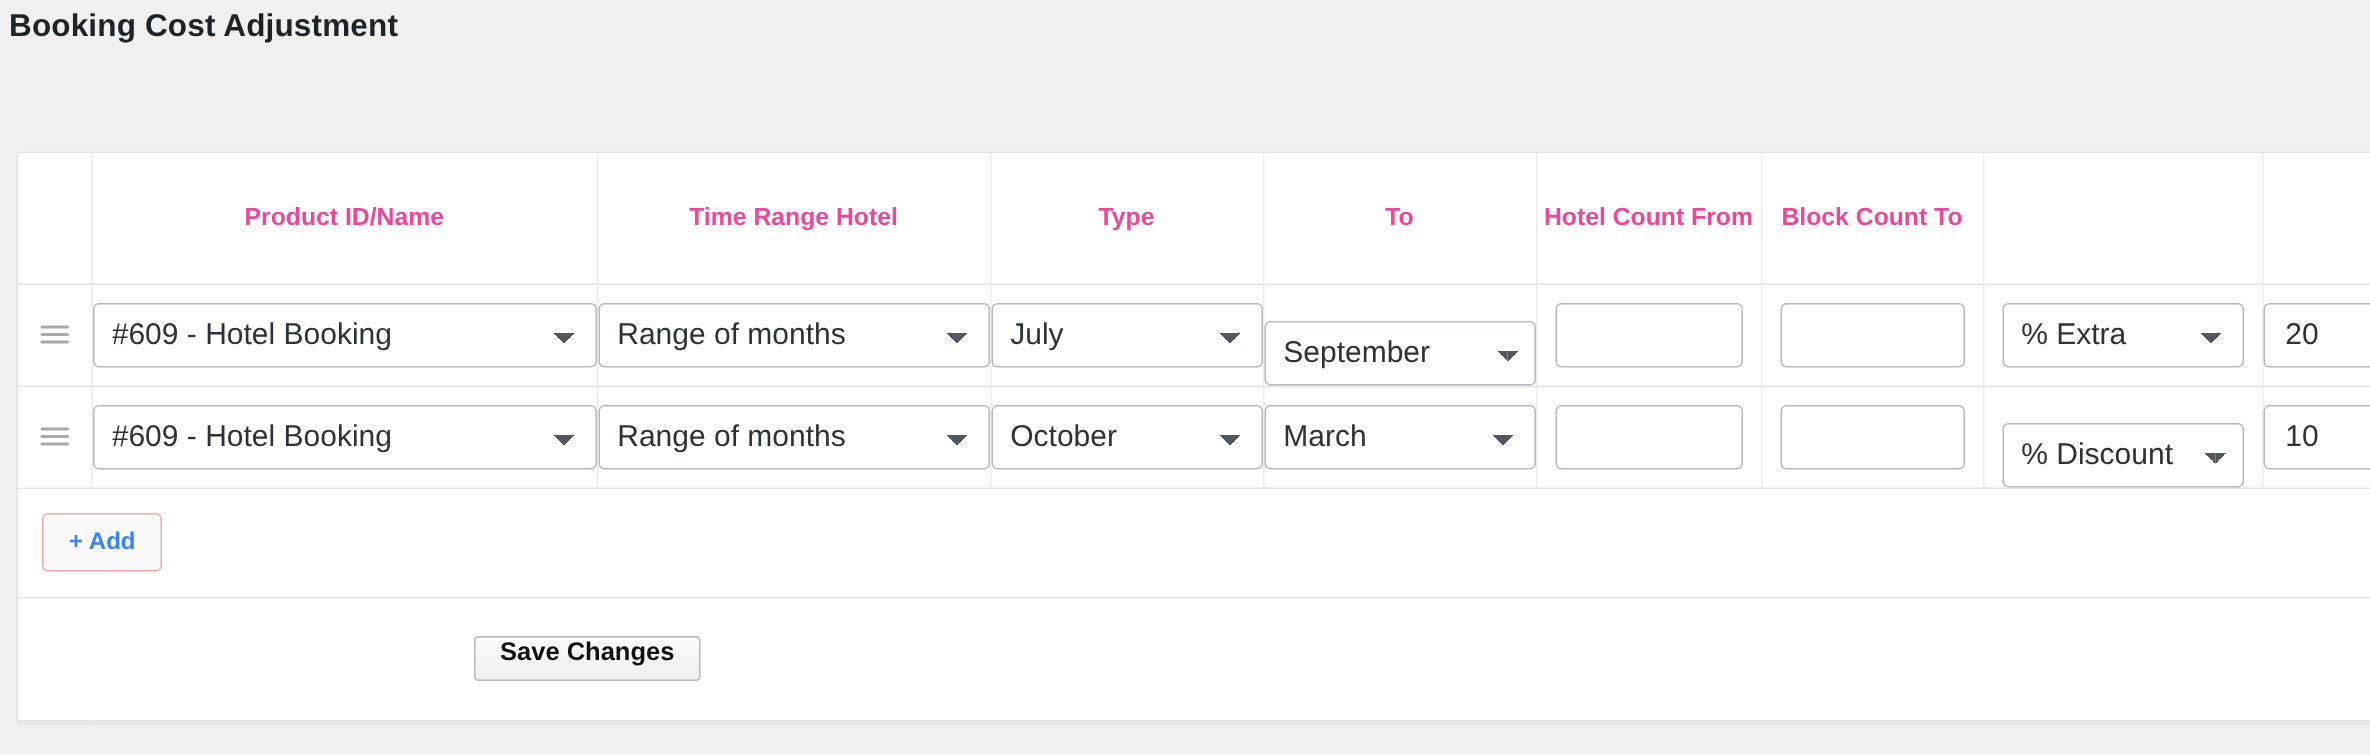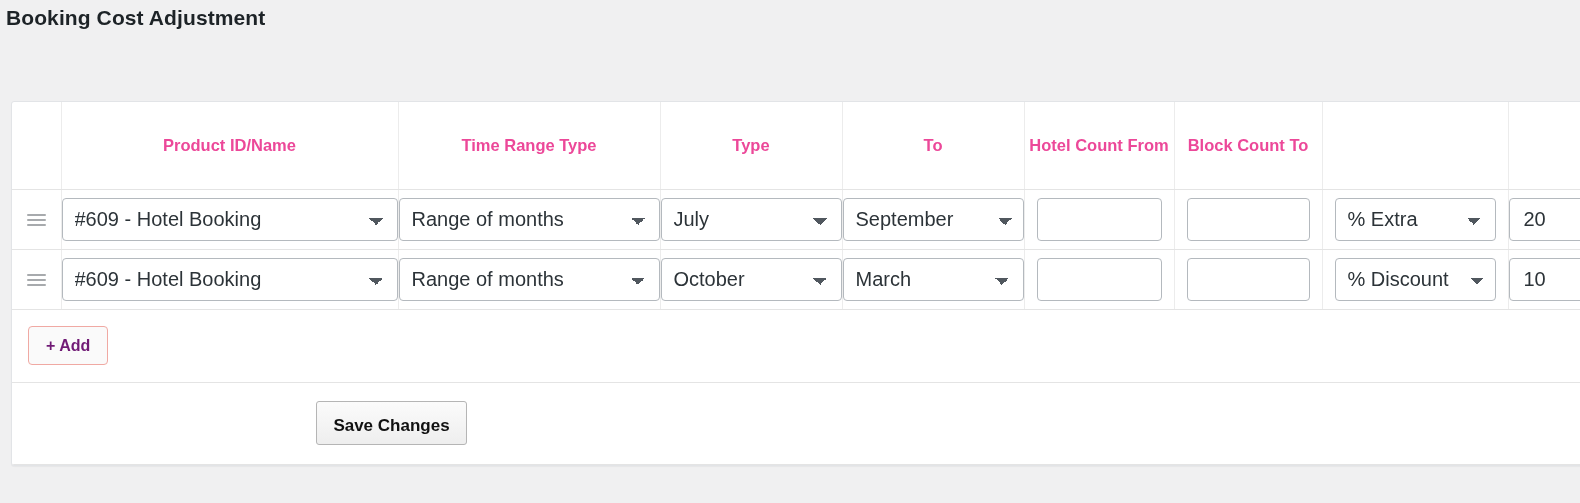--- a/index.html
+++ b/index.html
@@ -147,41 +147,42 @@
     background-position:
       calc(100% - 21px) 19px,
       calc(100% - 14px) 19px;
     background-size: 7px 7px, 7px 7px;
     background-repeat: no-repeat;
   }
   select.ui-select.fitted {
     background-position:
       calc(100% - 18px) 19px,
       calc(100% - 11px) 19px;
+    margin-top: 24px;
   }
 
   input.ui-input {
     width: 100%;
     padding: 0 12px;
   }
   input.ui-input.cost { padding-left: 14px; }
 
   
   tr.add-row td {
     border-right: 0;
     height: 72px;
     padding: 0 0 0 16px;
   }
 
   .btn-add {
     display: inline-block;
     font-family: "Liberation Sans", sans-serif;
     font-size: 16px;
     font-weight: 700;
-    color: #701a75;
+    color: #3b82f6;
     background: #fafafa;
     border: 1px solid #f0a9a3;
     border-radius: 4px;
     padding: 10px 17px;
     line-height: 1.1;
     cursor: pointer;
   }
 
   
   tfoot td {
@@ -193,21 +194,21 @@
   }
 
   .btn-save {
     font-family: "Liberation Sans", sans-serif;
     font-size: 17px;
     font-weight: 700;
     color: #111111;
     background: linear-gradient(180deg, #fbfbfb 0%, #eeeeee 100%);
     border: 1px solid #b5b5b5;
     border-radius: 3px;
-    padding: 14px 16px 8px;
+    padding: 0 16px 8px;
     line-height: 1.2;
     cursor: pointer;
     position: relative;
     left: -484px;
   }
 </style>
 </head>
 <body>
 
 <div class="page">
@@ -226,21 +227,21 @@
           <col class="c-bcfrom">
         <col class="c-bcto">
           <col class="c-type">
           <col class="c-cost">
       </colgroup>
 
       <thead>
         <tr>
           <th></th>
           <th>Product ID/Name</th>
-          <th>Time Range Type</th>
+          <th>Time Range Hotel</th>
           <th>Type</th>
           <th>To</th>
           <th>Hotel Count From</th>
           <th>Block Count To</th>
           <th></th>
           <th>Total Cost</th>
         </tr>
       </thead>
 
       <tbody>

